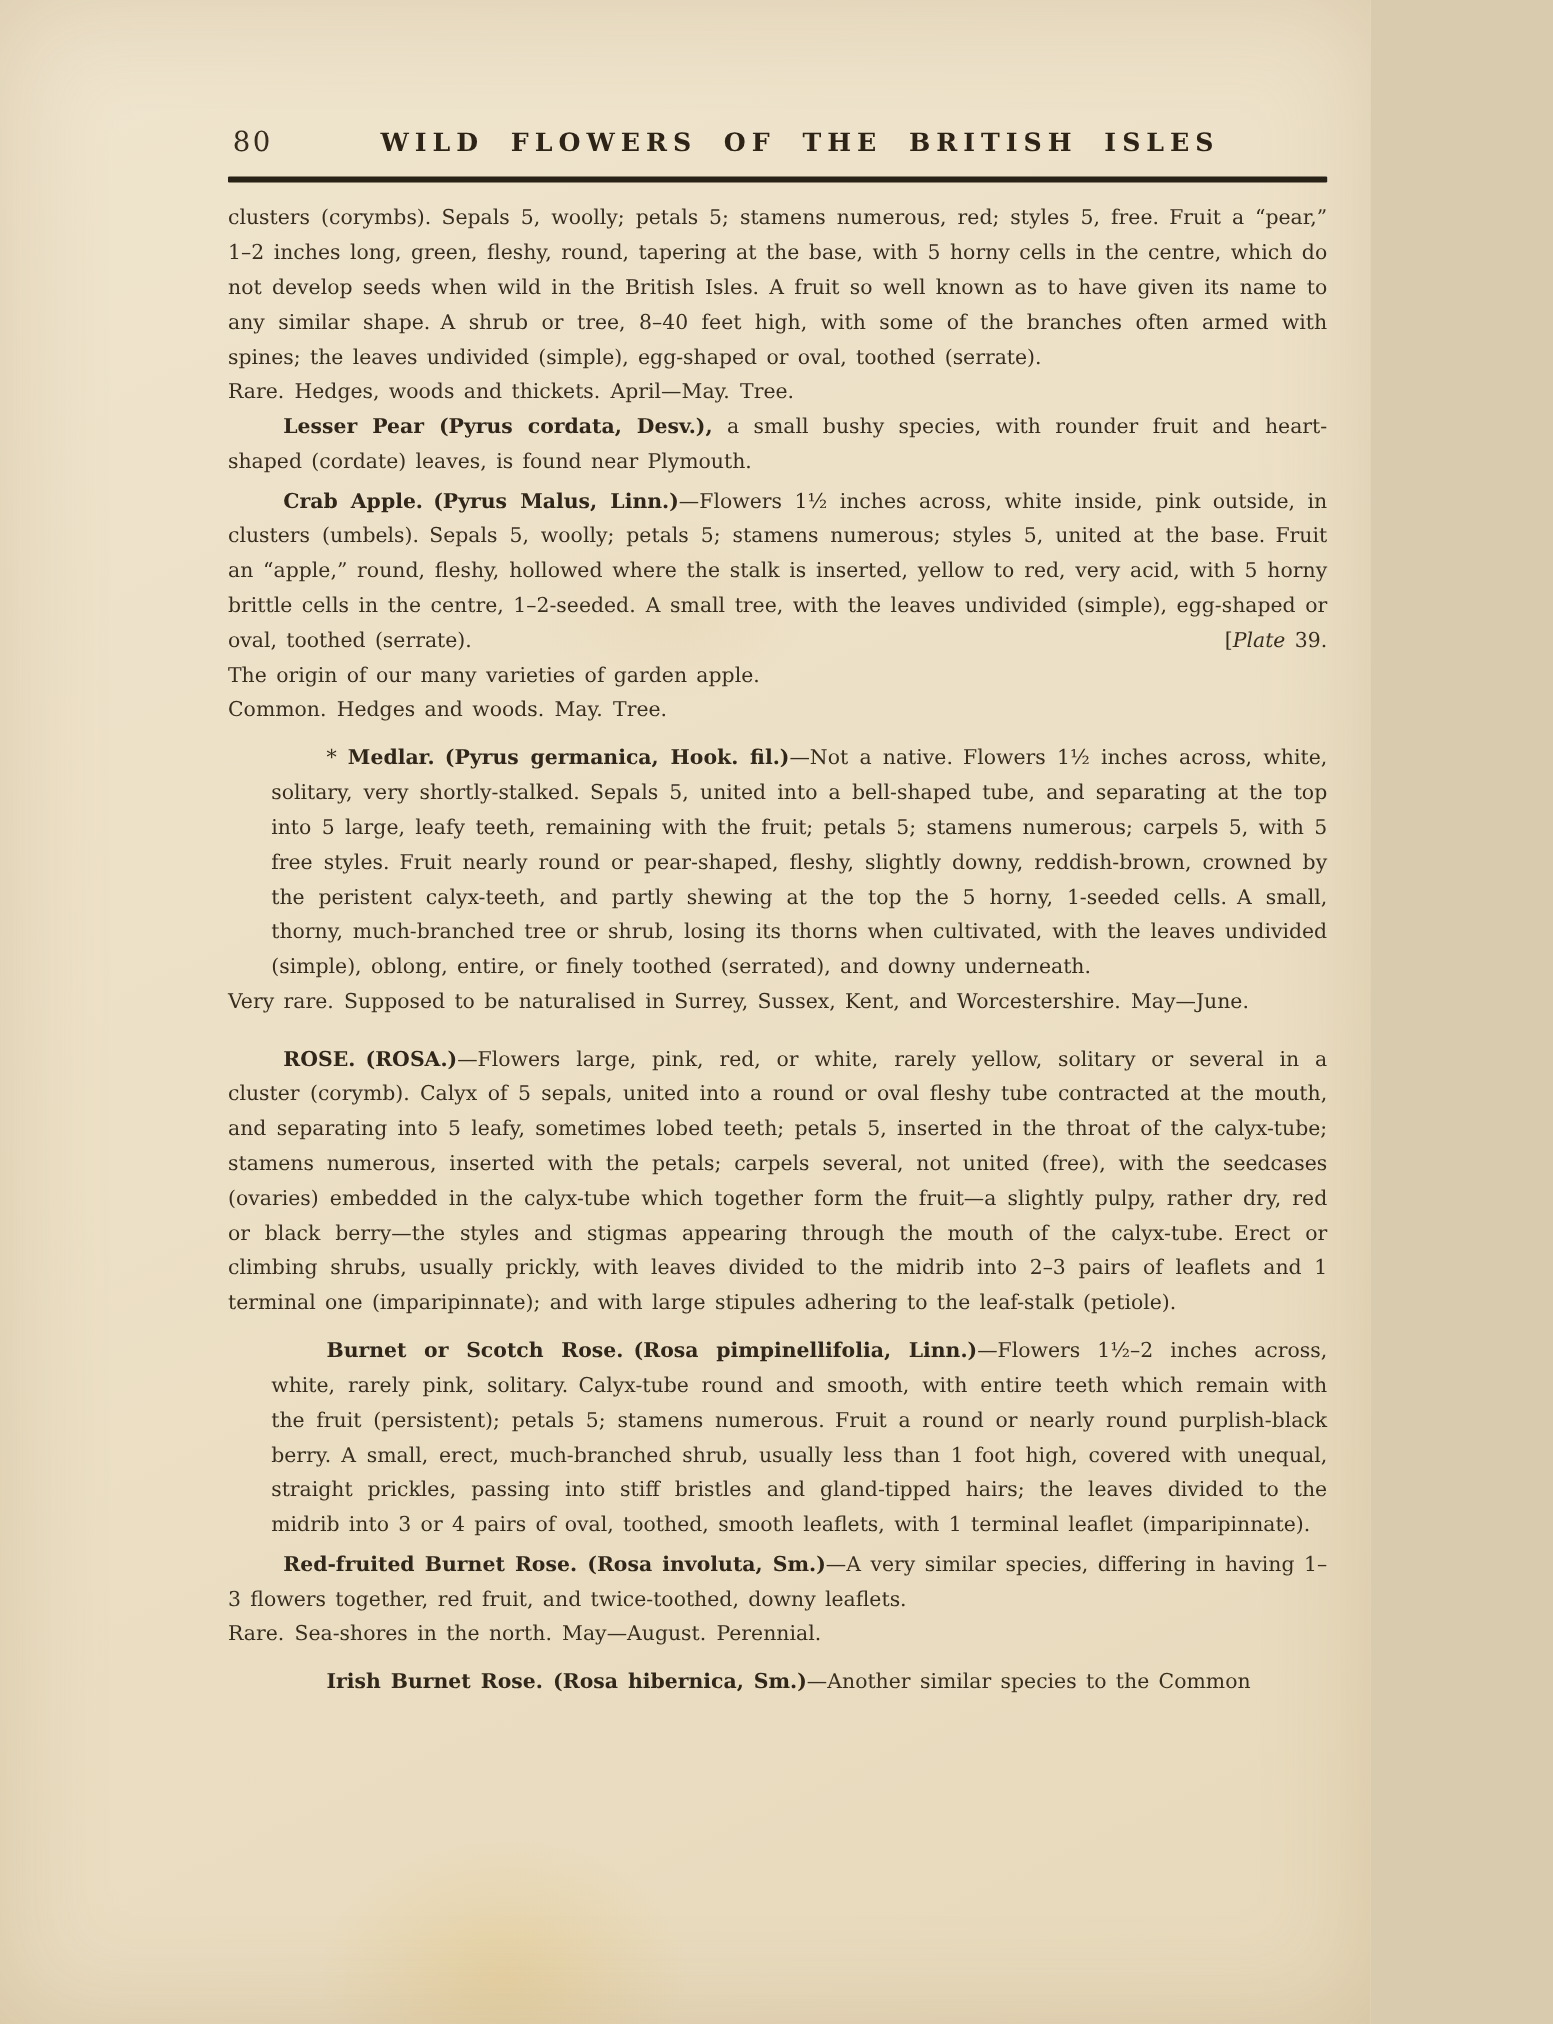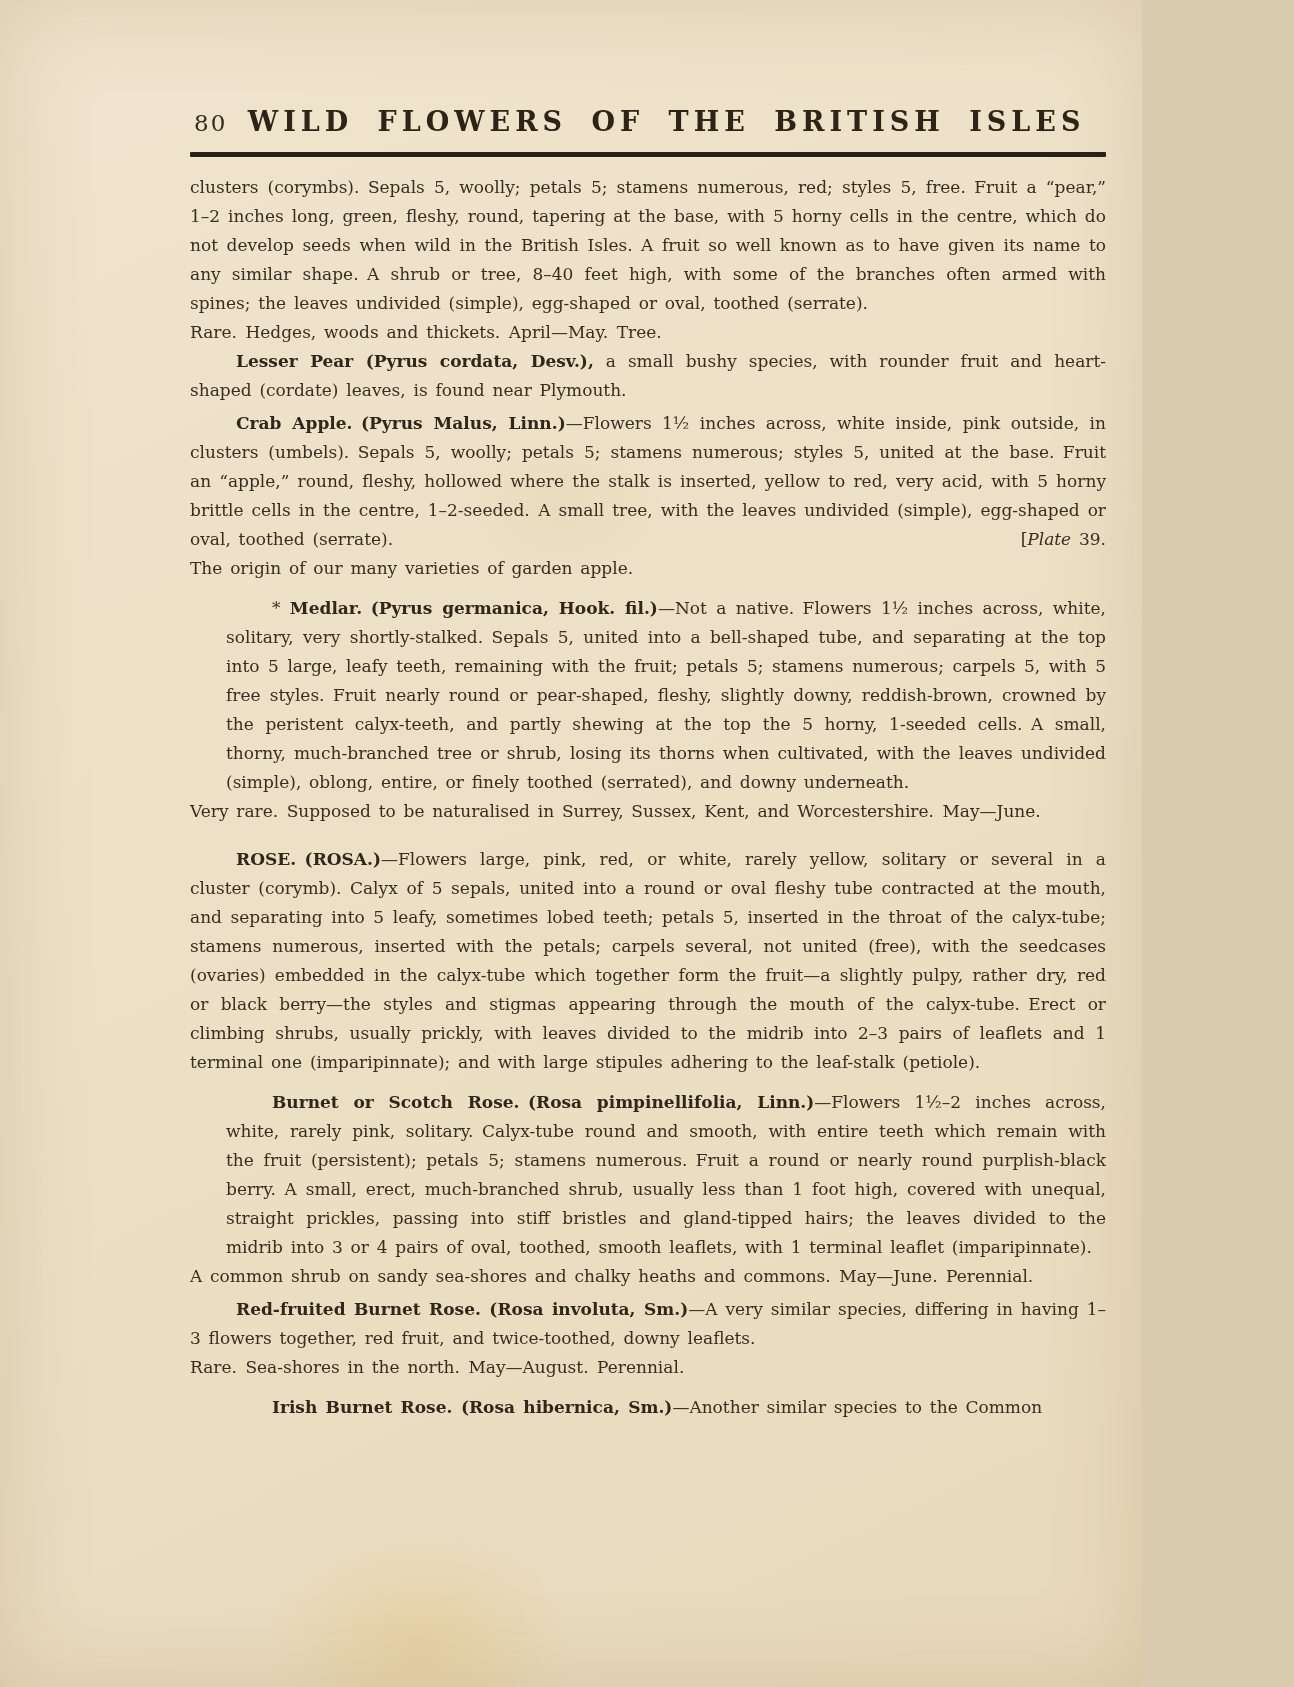--- a/index.html
+++ b/index.html
@@ -13,21 +13,21 @@
     background:
       radial-gradient(220px 160px at 420px 1645px, rgba(216,168,60,0.20), rgba(216,168,60,0) 70%),
       radial-gradient(160px 110px at 560px 505px, rgba(205,170,90,0.10), rgba(205,170,90,0) 70%),
       linear-gradient(155deg,#efe4cd 0%,#ece0c6 45%,#e7d9bb 100%);
     box-shadow:inset 0 0 90px rgba(150,120,70,0.22);
     color:#362c1f;
   }
   .text-block{position:absolute;left:190px;top:106px;width:916px;}
   .header{display:flex;align-items:baseline;}
   .pagenum{font-size:23px;letter-spacing:2px;padding-left:4px;}
-  .title{flex:1;text-align:center;font-weight:bold;font-size:27px;letter-spacing:5px;word-spacing:10px;color:#2d2417;}
+  .title{flex:1;text-align:center;font-weight:bold;font-size:21px;letter-spacing:5px;word-spacing:10px;color:#2d2417;}
   .rule{height:5px;background:#2821155;background:#282115;margin-top:15px;border-radius:1px;}
   .body-text{margin-top:16px;font-size:17px;line-height:29px;text-align:justify;word-spacing:0.14em;color:#382e20;}
   .para{margin:0;text-indent:46px;}
   .cont{text-indent:0;}
   .hline{text-indent:0;margin:0;}
   .lead{font-weight:bold;color:#30271a;}
   .it{font-style:italic;}
   .plate{float:right;}
   .gap-s{margin-top:4px;}
   .gap-m{margin-top:11px;margin-left:36px;}
@@ -47,28 +47,28 @@
 
     <div class="body-text">
 
       <p class="para cont"><span>clusters (corymbs). Sepals 5, woolly; petals 5; stamens numerous, red; styles 5, free. Fruit a “pear,” 1–2 inches long, green, fleshy, round, tapering at the base, with 5 horny cells in the centre, which do not develop seeds when wild in the British Isles. A fruit so well known as to have given its name to any similar shape. A shrub or tree, 8–40 feet high, with some of the branches often armed with spines; the leaves undivided (simple), egg-shaped or oval, toothed (serrate).</span></p>
       <p class="hline">Rare. Hedges, woods and thickets. April—May. Tree.</p>
 
       <p class="para"><span class="lead">Lesser Pear (Pyrus cordata, Desv.),</span><span> a small bushy species, with rounder fruit and heart-shaped (cordate) leaves, is found near Plymouth.</span></p>
 
       <p class="para gap-s"><span class="lead">Crab Apple. (Pyrus Malus, Linn.)</span><span>—Flowers 1½ inches across, white inside, pink outside, in clusters (umbels). Sepals 5, woolly; petals 5; stamens numerous; styles 5, united at the base. Fruit an “apple,” round, fleshy, hollowed where the stalk is inserted, yellow to red, very acid, with 5 horny brittle cells in the centre, 1–2-seeded. A small tree, with the leaves undivided (simple), egg-shaped or oval, toothed (serrate).</span><span class="plate"><span>[</span><span class="it">Plate</span><span> 39.</span></span></p>
       <p class="hline">The origin of our many varieties of garden apple.</p>
+      <p class="hline">Common. Hedges and woods. May. Tree.</p>
 
       <p class="para gap-m"><span>* </span><span class="lead">Medlar. (Pyrus germanica, Hook. fil.)</span><span>—Not a native. Flowers 1½ inches across, white, solitary, very shortly-stalked. Sepals 5, united into a bell-shaped tube, and separating at the top into 5 large, leafy teeth, remaining with the fruit; petals 5; stamens numerous; carpels 5, with 5 free styles. Fruit nearly round or pear-shaped, fleshy, slightly downy, reddish-brown, crowned by the peristent calyx-teeth, and partly shewing at the top the 5 horny, 1-seeded cells. A small, thorny, much-branched tree or shrub, losing its thorns when cultivated, with the leaves undivided (simple), oblong, entire, or finely toothed (serrated), and downy underneath.</span></p>
       <p class="hline">Very rare. Supposed to be naturalised in Surrey, Sussex, Kent, and Worcestershire. May—June.</p>
 
       <p class="para gap-l"><span class="lead">ROSE. (ROSA.)</span><span>—Flowers large, pink, red, or white, rarely yellow, solitary or several in a cluster (corymb). Calyx of 5 sepals, united into a round or oval fleshy tube contracted at the mouth, and separating into 5 leafy, sometimes lobed teeth; petals 5, inserted in the throat of the calyx-tube; stamens numerous, inserted with the petals; carpels several, not united (free), with the seedcases (ovaries) embedded in the calyx-tube which together form the fruit—a slightly pulpy, rather dry, red or black berry—the styles and stigmas appearing through the mouth of the calyx-tube. Erect or climbing shrubs, usually prickly, with leaves divided to the midrib into 2–3 pairs of leaflets and 1 terminal one (imparipinnate); and with large stipules adhering to the leaf-stalk (petiole).</span></p>
 
       <p class="para gap-m"><span class="lead">Burnet or Scotch Rose. (Rosa pimpinellifolia, Linn.)</span><span>—Flowers 1½–2 inches across, white, rarely pink, solitary. Calyx-tube round and smooth, with entire teeth which remain with the fruit (persistent); petals 5; stamens numerous. Fruit a round or nearly round purplish-black berry. A small, erect, much-branched shrub, usually less than 1 foot high, covered with unequal, straight prickles, passing into stiff bristles and gland-tipped hairs; the leaves divided to the midrib into 3 or 4 pairs of oval, toothed, smooth leaflets, with 1 terminal leaflet (imparipinnate).</span></p>
-      <p class="hline">A common shrub on sandy sea-shores and chalky heaths and commons. May—June. Perennial.</p>
 
       <p class="para gap-s"><span class="lead">Red-fruited Burnet Rose. (Rosa involuta, Sm.)</span><span>—A very similar species, differing in having 1–3 flowers together, red fruit, and twice-toothed, downy leaflets.</span></p>
       <p class="hline">Rare. Sea-shores in the north. May—August. Perennial.</p>
 
       <p class="para gap-m"><span class="lead">Irish Burnet Rose. (Rosa hibernica, Sm.)</span><span>—Another similar species to the Common</span></p>
 
     </div>
   </div>
 </div>
 

